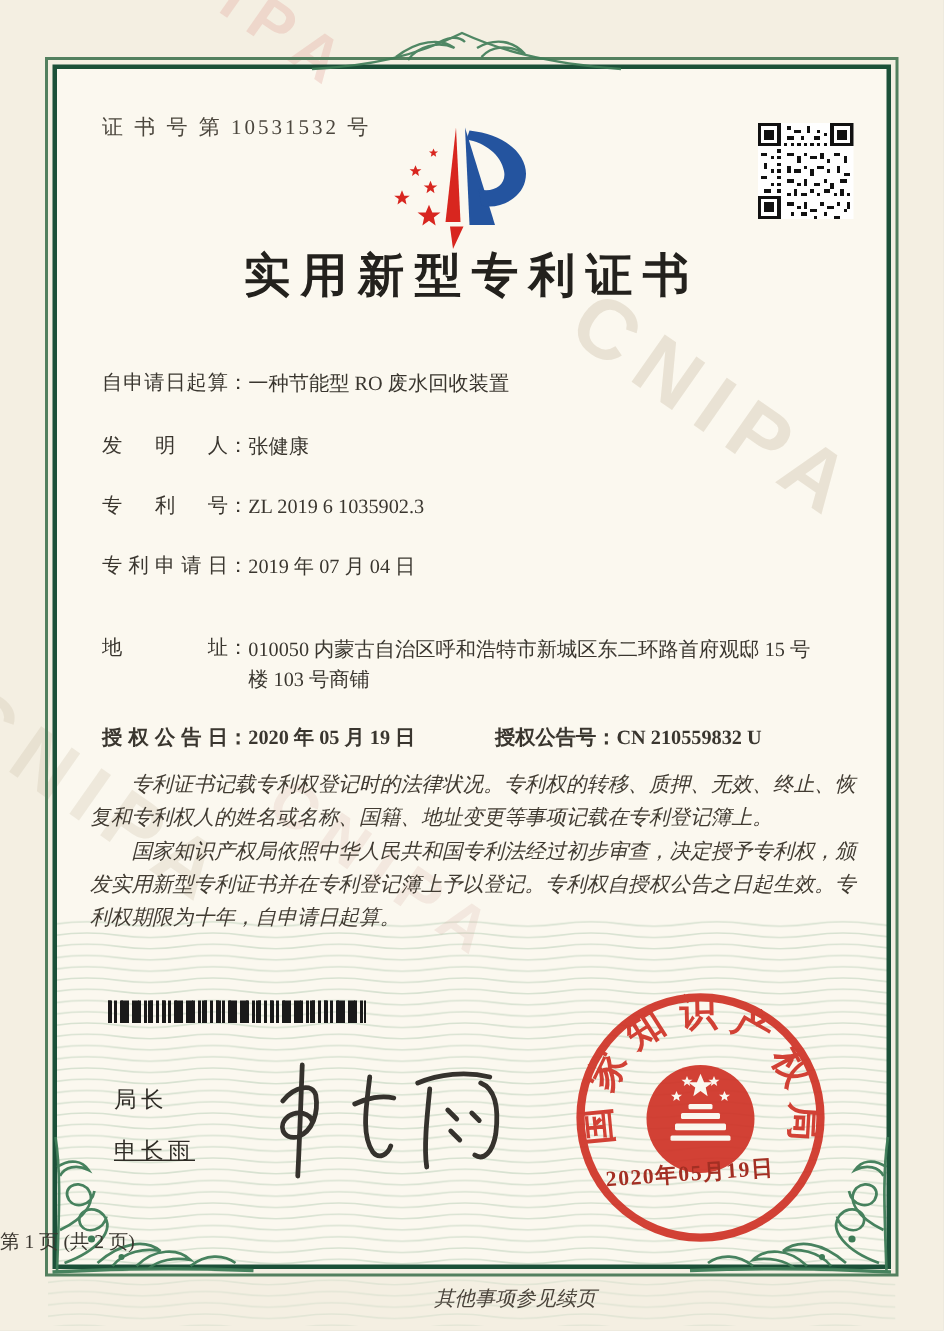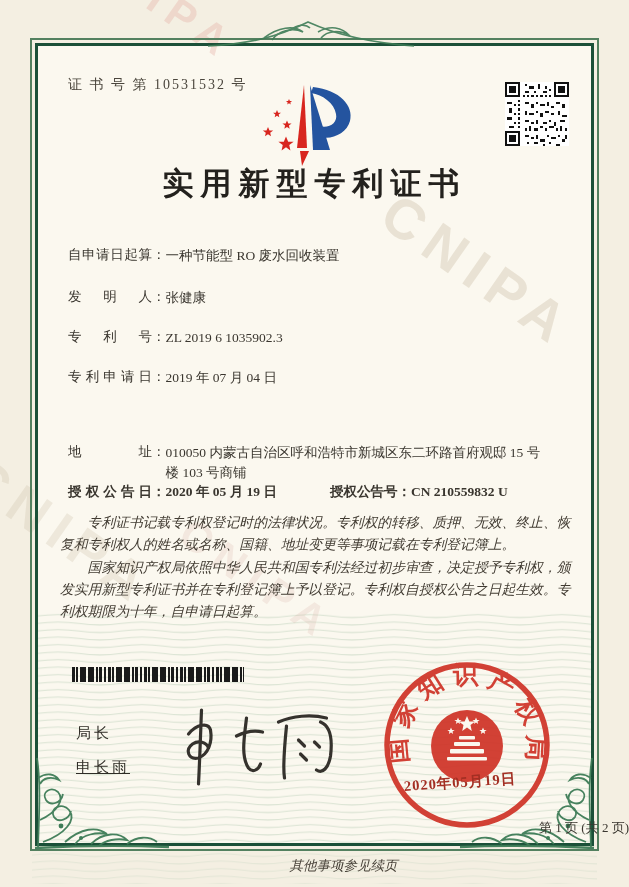--- a/index.html
+++ b/index.html
@@ -25,21 +25,21 @@
   .paras{left:60px;top:512px;width:512px;}
   .paras p{margin:0;font-size:13.8px;line-height:1.62;text-indent:2em;
            font-style:italic;color:#413b32;}
   .barcode{left:72px;top:667px;width:172px;height:15px;
       background-image:repeating-linear-gradient(90deg,#1a1a1a 0 2px,rgba(0,0,0,0) 2px 4px),
                        repeating-linear-gradient(90deg,#1a1a1a 0 3px,rgba(0,0,0,0) 3px 9px);}
   .signer-title{left:76px;top:724px;font-size:15px;letter-spacing:3px;color:#2f2c26;}
   .signer-name{left:76px;top:758px;font-size:15px;letter-spacing:3px;color:#2f2c26;text-decoration:underline;}
   .seal-date{left:382px;top:773px;width:156px;text-align:center;font-size:14.5px;
       font-weight:bold;letter-spacing:1px;color:#a32f23;transform:rotate(-4deg);}
-  .page-no{left:0;top:819px;width:100%;text-align:right;font-size:13px;color:#3a362f;}
+  .page-no{left:0;top:819px;width:100%;text-align:left;font-size:13px;color:#3a362f;}
   .cont-note{left:0;top:857px;width:100%;text-align:center;font-size:13.5px;
       font-style:italic;color:#49433a;padding-left:29px;}
   .z1{z-index:1}.z2{z-index:2}.z4{z-index:4}.z5{z-index:5}.z6{z-index:6}
 </style>
 </head>
 <body>
 
 <div class="page">
 
   <div class="panel z1"></div>
@@ -153,21 +153,21 @@
   </div>
   <div class="abs z5 field-row" style="top:288px;">
     <span class="f-label">发明人</span><span class="f-colon">：</span><span class="f-value">张健康</span>
   </div>
   <div class="abs z5 field-row" style="top:328px;">
     <span class="f-label">专利号</span><span class="f-colon">：</span><span class="f-value">ZL 2019 6 1035902.3</span>
   </div>
   <div class="abs z5 field-row" style="top:368px;">
     <span class="f-label">专利申请日</span><span class="f-colon">：</span><span class="f-value">2019 年 07 月 04 日</span>
   </div>
-  <div class="abs z5 field-row" style="top:443px;">
+  <div class="abs z5 field-row" style="top:423px;">
     <span class="f-label">地址</span><span class="f-colon">：</span><span class="f-value">010050 内蒙古自治区呼和浩特市新城区东二环路首府观邸 15 号楼 103 号商铺</span>
   </div>
   <div class="abs z5 field-row" style="top:483px;font-weight:bold;">
     <span class="f-label">授权公告日</span><span class="f-colon">：</span><span>2020 年 05 月 19 日</span>
     <span class="grant2">
       <span>授权公告号</span><span>：</span><span>CN 210559832 U</span>
     </span>
   </div>
 
   <div class="abs z5 paras">

